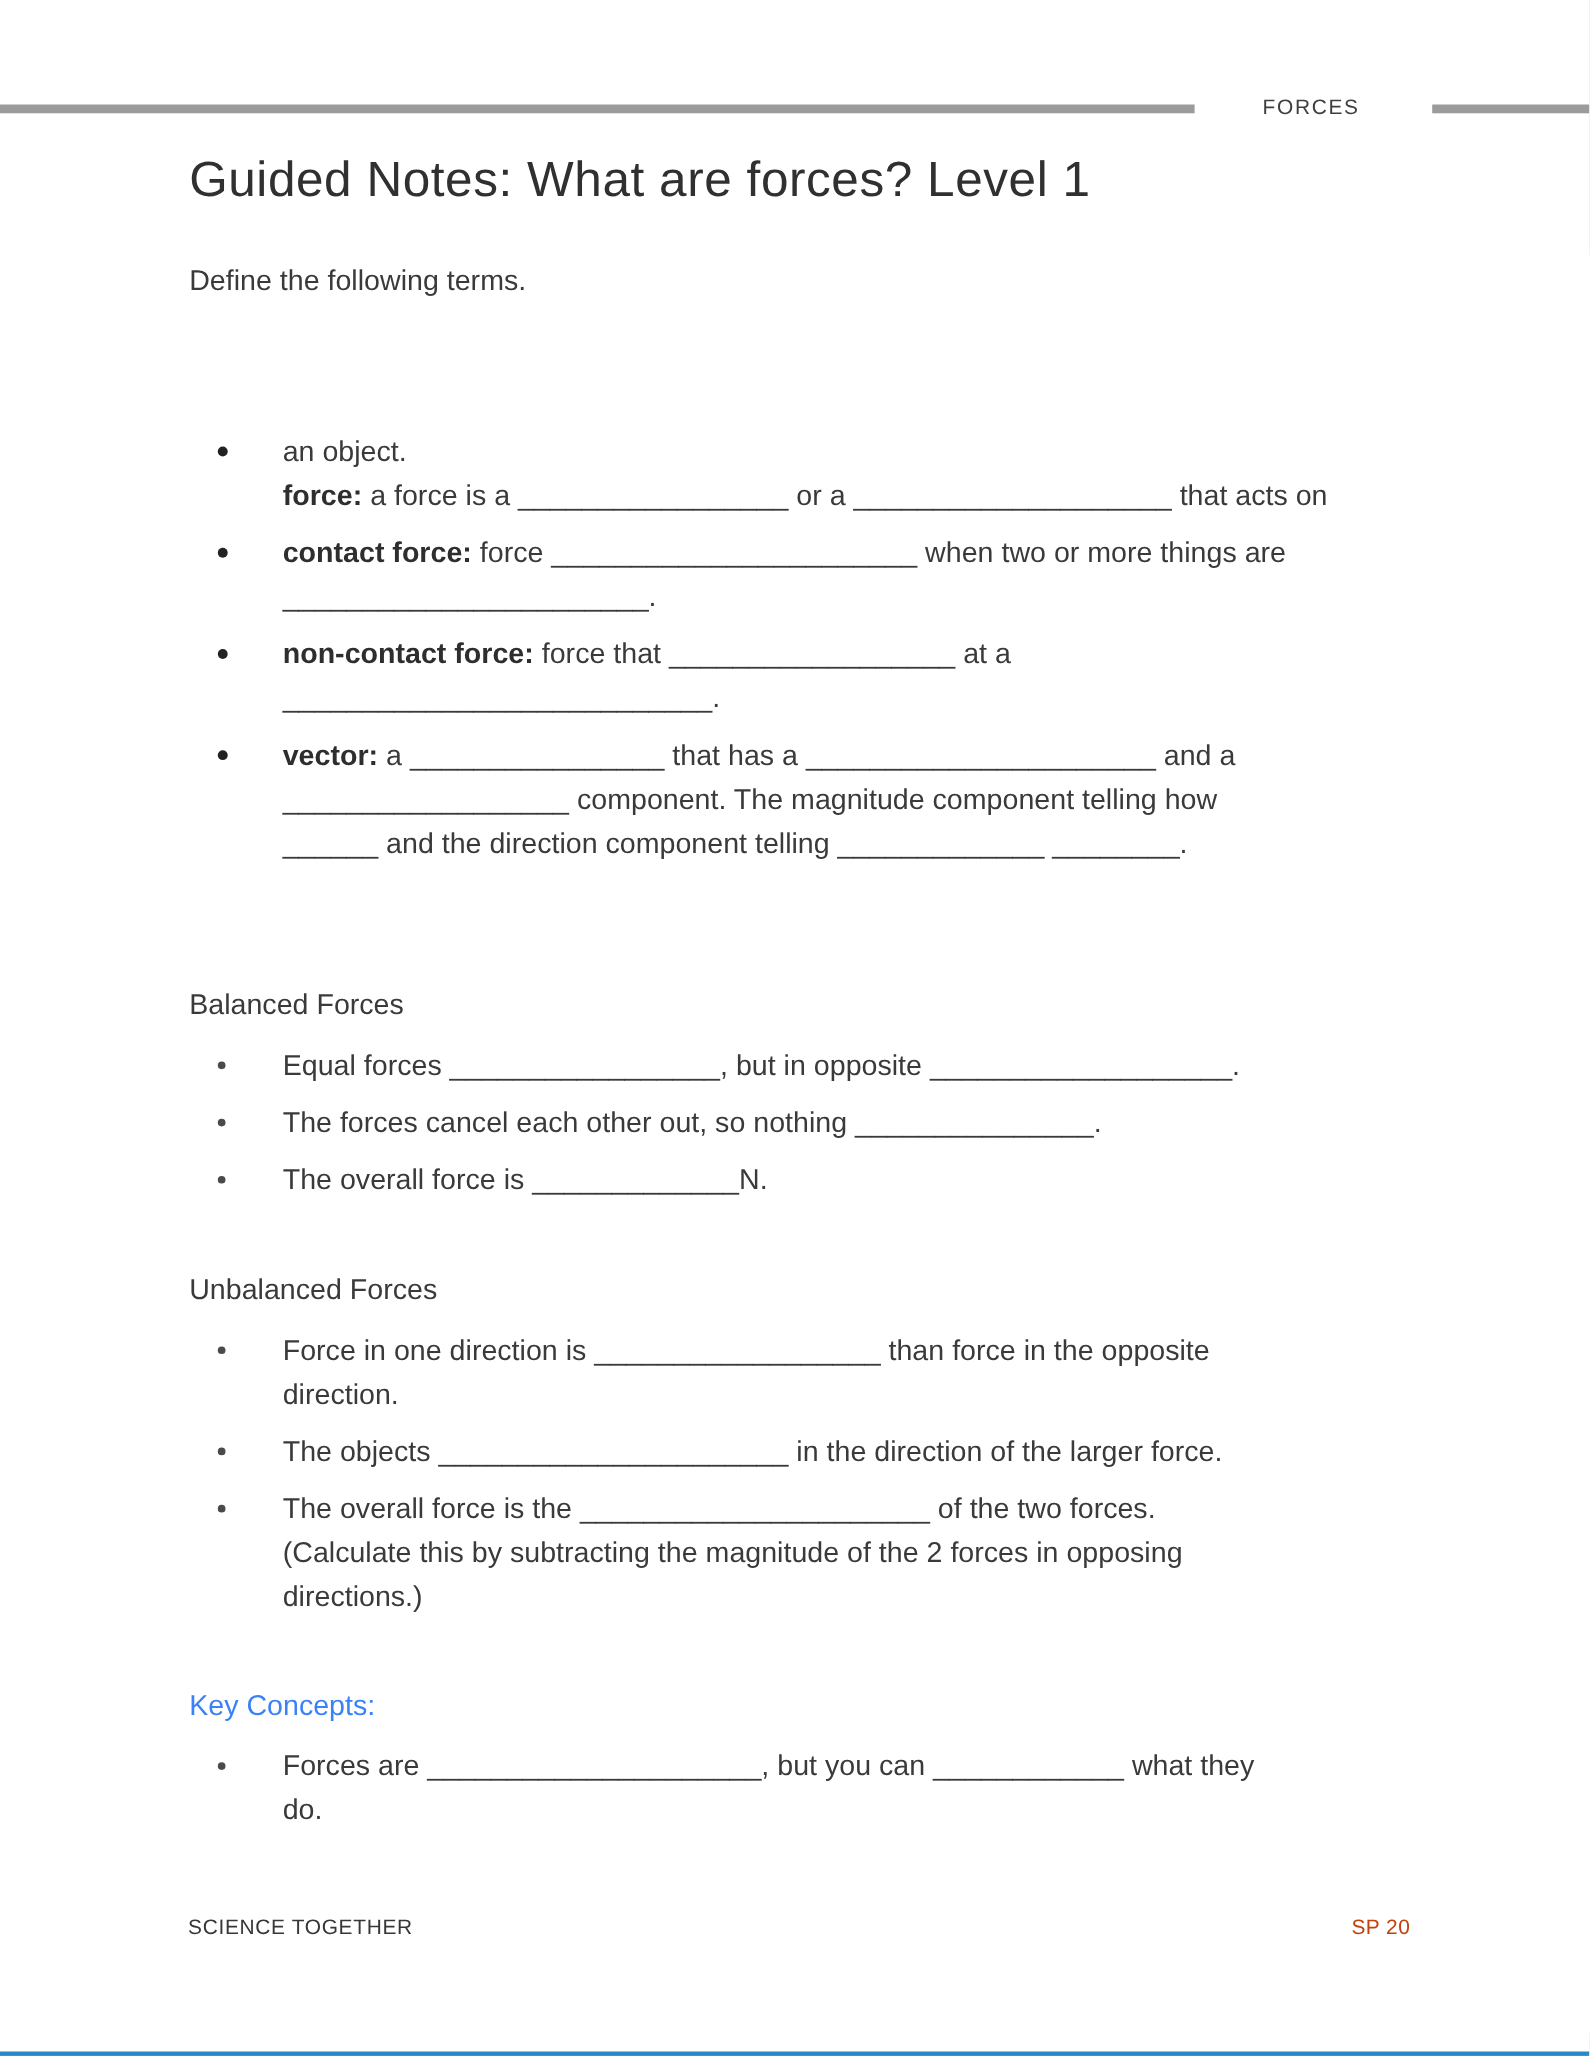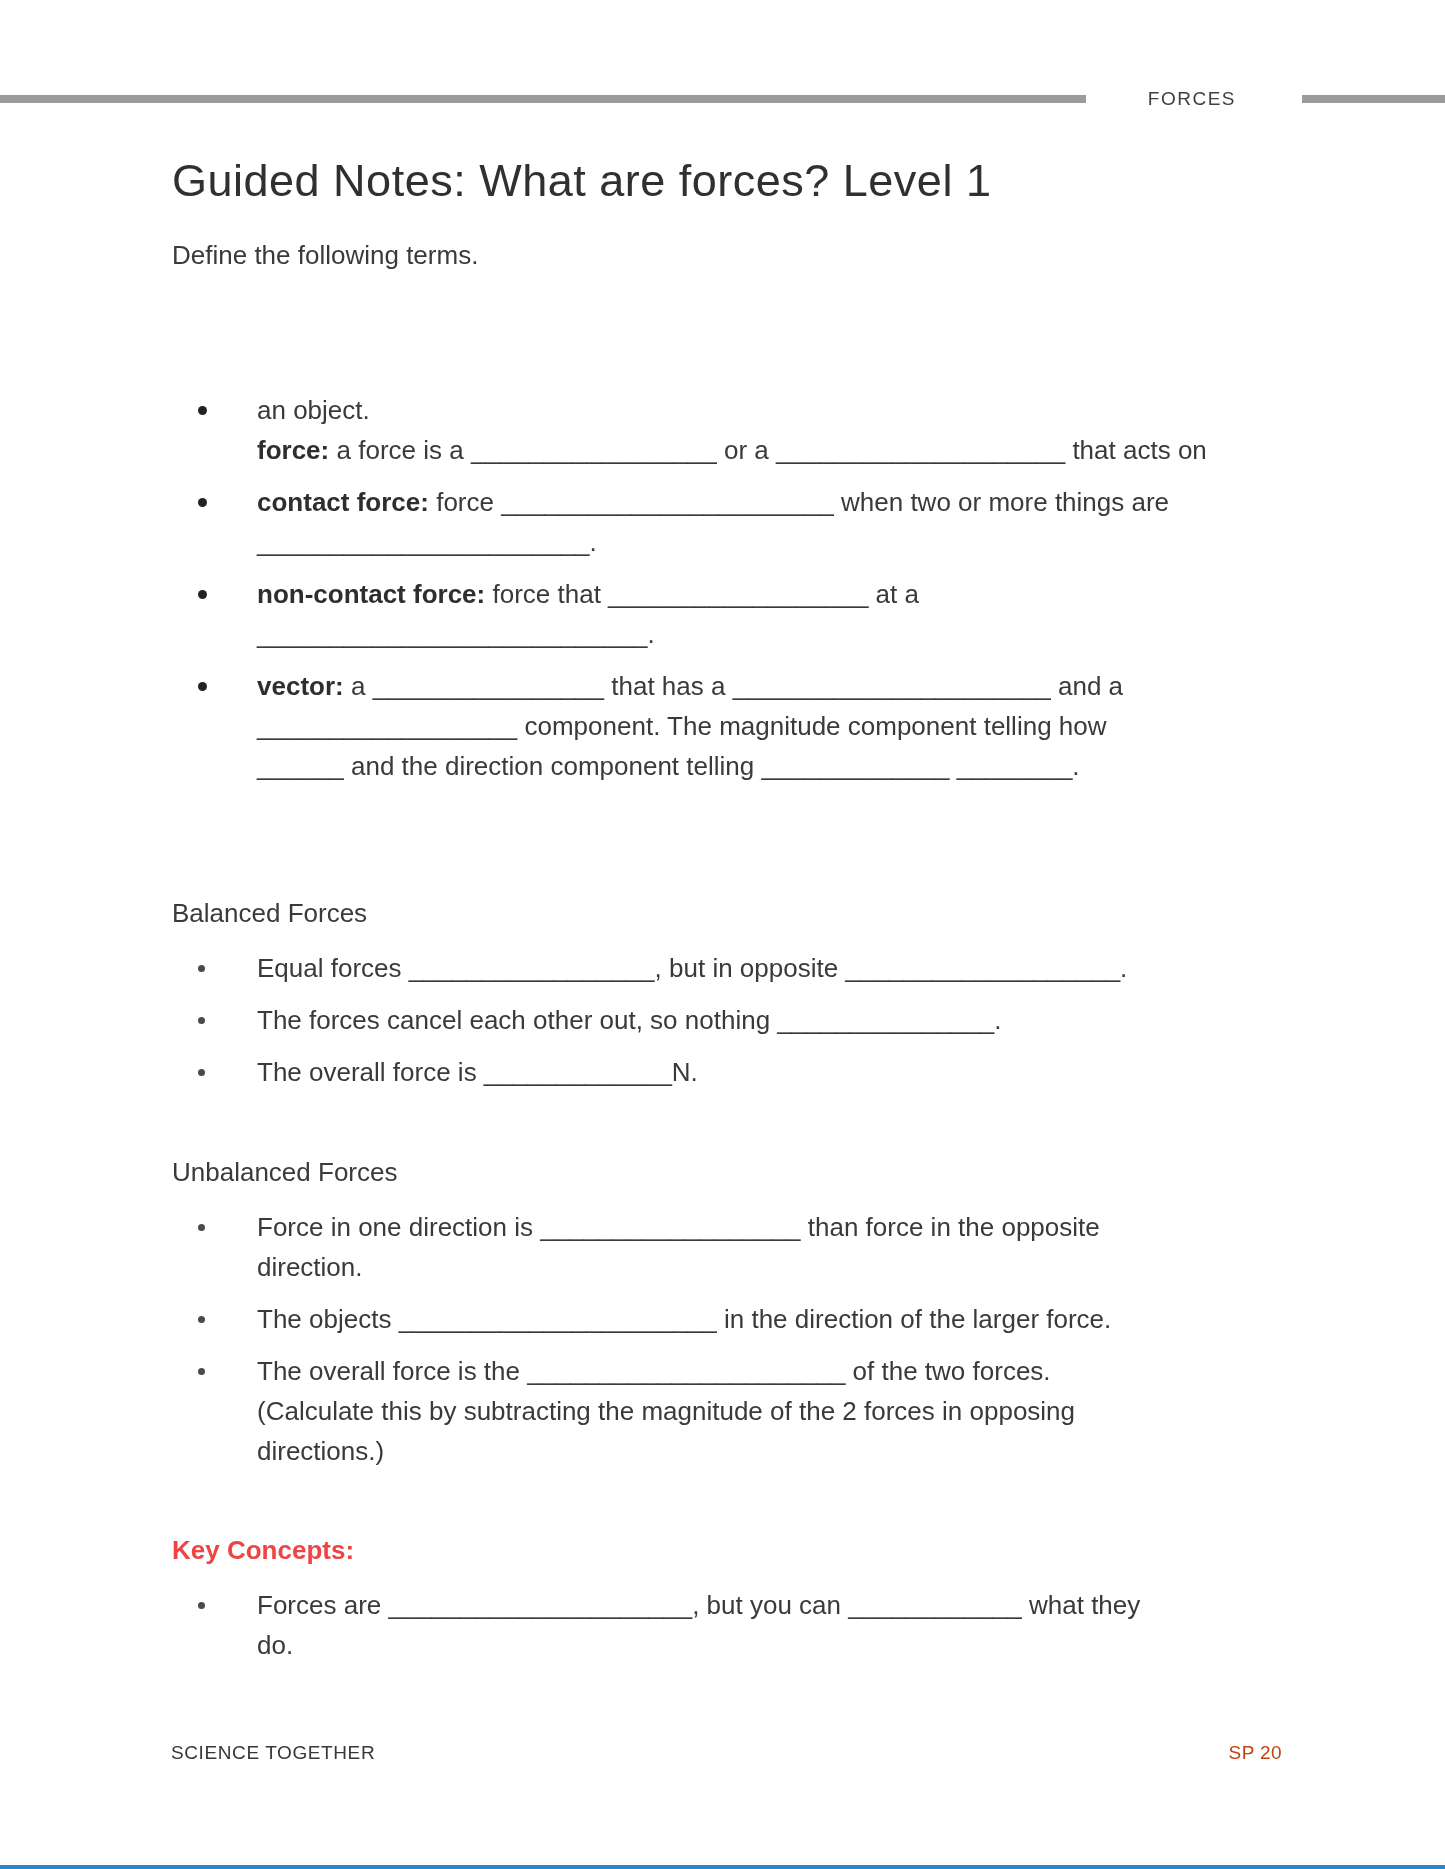--- a/index.html
+++ b/index.html
@@ -26,33 +26,33 @@
   .rule-seg{height:8px;background:var(--rule-gray);}
   .rule-left{flex:1 1 auto;}
   .rule-right{width:143px;}
   .header-label{
     font-size:19px;letter-spacing:1.5px;color:#3f3f3f;
     margin:0 28px 0 24px;white-space:nowrap;
   }
   
   .content{position:absolute;left:172px;width:1090px;}
   .title{
-    top:154px;
+    top:136px;
     font-size:45px;line-height:54px;font-weight:400;
     letter-spacing:0.5px;color:var(--heading);
   }
   .intro{top:235px;font-size:26px;line-height:40px;}
   .body-text{font-size:26px;line-height:40px;}
   
   .def-list{top:390px;}
   .bal-sec{top:893px;}
   .unbal-sec{top:1152px;}
   .key-sec{top:1530px;}
   .sec-heading{font-size:26px;line-height:40px;margin:0 0 15px 0;}
-  .sec-heading.bold{font-weight:700;color:#ef4444;}
+  .sec-heading.bold{font-weight:400;color:#3b82f6;}
   .item{position:relative;padding-left:85px;margin-bottom:12px;}
   .item .dot{
     position:absolute;left:26px;top:16px;
     width:9px;height:9px;border-radius:50%;background:#222;
   }
   .sec .item .dot{width:7px;height:7px;top:17px;background:#4a4a4a;}
   .term{font-weight:700;color:#2e2e2e;margin-right:0.28em;}
   .line{white-space:nowrap;}
   
   .footer-left{

